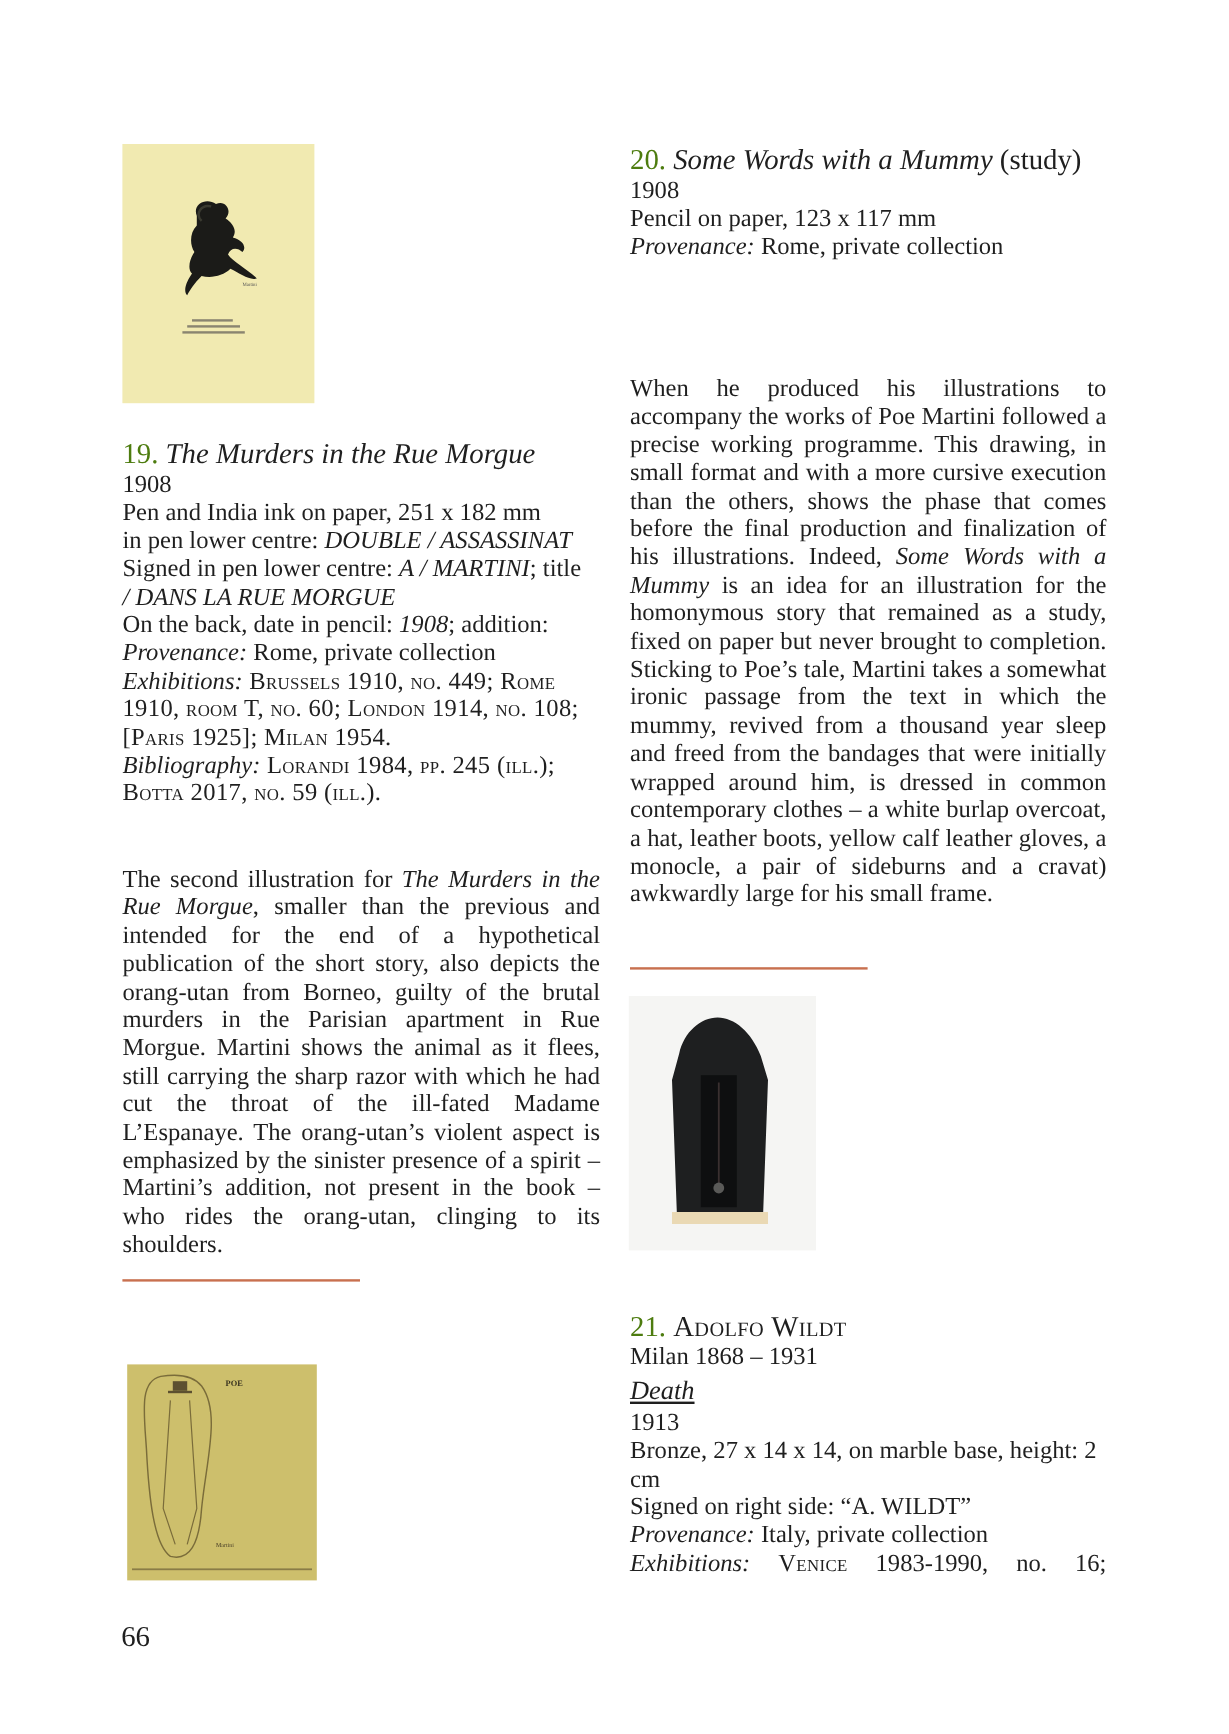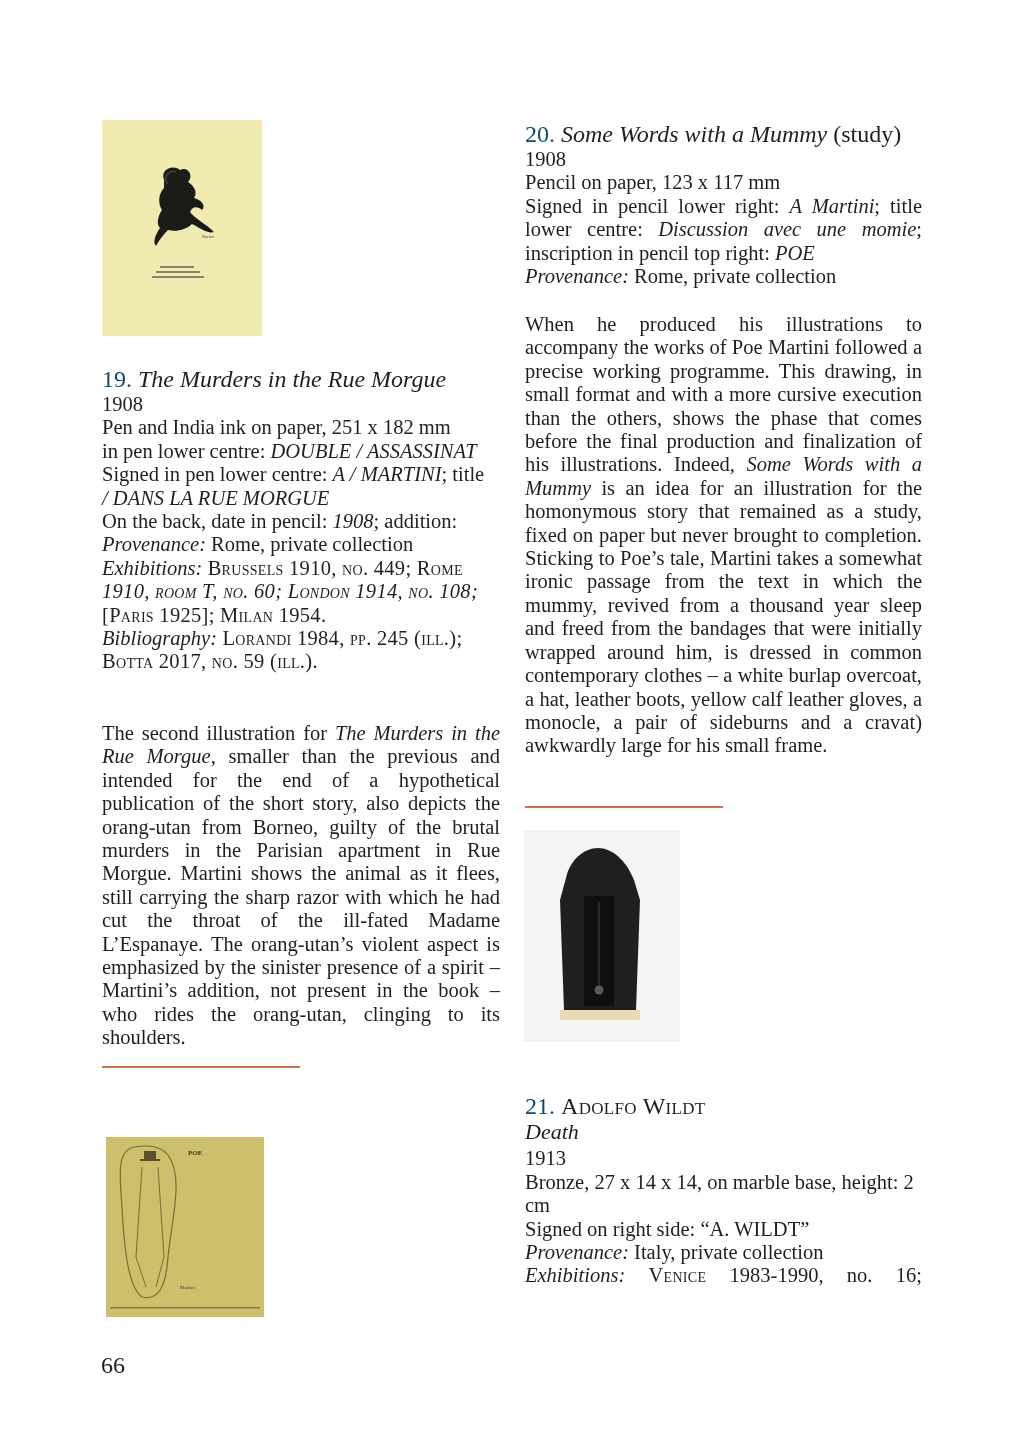--- a/index.html
+++ b/index.html
@@ -1,21 +1,21 @@
 <!DOCTYPE html>
 <html><head>
 <meta charset="utf-8">
 <style>
   html, body { margin: 0; padding: 0; background: #ffffff; }
   body { width: 1024px; height: 1445px; position: relative; overflow: hidden;
          font-family: "Liberation Serif", "DejaVu Serif", serif; color: #1f1f1f; }
   .abs { position: absolute; }
   .text { font-size: 20.5px; line-height: 23.4px; }
   .just { text-align: justify; }
-  .num { color: #0c4a6e; }
+  .num { color: #4d7c0f; }
   .title-line { font-size: 24px; line-height: 28px; white-space: nowrap; }
   .it { font-style: italic; }
   .sc { font-variant: small-caps; letter-spacing: 0.3px; }
   .rule { position: absolute; height: 2px; background: #c8704f; }
   .line { display: block; }
   .plate { position: absolute; }
   .pageno { font-size: 24px; text-align: right; }
 </style>
 </head>
 <body>
@@ -37,21 +37,21 @@
     <span class="it">The Murders in the Rue Morgue</span>
   </div>
   <span class="line">1908</span>
   <span class="line">Pen and India ink on paper, 251 x 182 mm</span>
   <span class="line" style="white-space:nowrap;"><span>in pen lower centre: </span><span class="it">DOUBLE / ASSASSINAT</span></span>
   <span class="line" style="white-space:nowrap;"><span>Signed in pen lower centre: </span><span class="it">A / MARTINI</span><span>; title</span></span>
   <span class="line it">/ DANS LA RUE MORGUE</span>
   <span class="line" style="white-space:nowrap;"><span>On the back, date in pencil: </span><span class="it">1908</span><span>; addition:</span></span>
   <span class="line"><span class="it">Provenance:</span><span> Rome, private collection</span></span>
   <span class="line" style="white-space:nowrap;"><span class="it">Exhibitions:</span><span class="sc"> Brussels 1910, no. 449; Rome</span></span>
-  <span class="line sc" style="white-space:nowrap;font-style:italic;">1910, room T, no. 60; London 1914, no. 108;</span>
+  <span class="line sc" style="white-space:nowrap;">1910, room T, no. 60; London 1914, no. 108;</span>
   <span class="line sc">[Paris 1925]; Milan 1954.</span>
   <span class="line" style="white-space:nowrap;"><span class="it">Bibliography:</span><span class="sc"> Lorandi 1984, pp. 245 (ill.);</span></span>
   <span class="line sc">Botta 2017, no. 59 (ill.).</span>
 </div>
 
 <div class="abs text just" style="left:102px; top:722px; width:398px;">
   <span>The second illustration for </span><span class="it">The Murders in the Rue Morgue</span><span>, smaller than the previous and intended for the end of a hypothetical publication of the short story, also depicts the orang-utan from Borneo, guilty of the brutal murders in the Parisian apartment in Rue Morgue. Martini shows the animal as it flees, still carrying the sharp razor with which he had cut the throat of the ill-fated Madame L’Espanaye. The orang-utan’s violent aspect is emphasized by the sinister presence of a spirit – Martini’s addition, not present in the book – who rides the orang-utan, clinging to its shoulders.</span>
 </div>
 
 <div class="rule" style="left:102px; top:1066px; width:198px;"></div>
@@ -68,21 +68,20 @@
   </svg>
 </div>
 
 <div class="abs text" style="left:525px; top:120px; width:397px;">
   <div class="title-line">
     <span class="num">20.</span>
     <span class="it">Some Words with a Mummy</span><span> (study)</span>
   </div>
   <span class="line">1908</span>
   <span class="line">Pencil on paper, 123 x 117 mm</span>
-  <div class="just"><span>Signed in pencil lower right: </span><span class="it">A Martini</span><span>; title lower centre: </span><span class="it">Discussion avec une momie</span><span>; inscription in pencil top right: </span><span class="it">POE</span></div>
   <span class="line"><span class="it">Provenance:</span><span> Rome, private collection</span></span>
 </div>
 
 <div class="abs text just" style="left:525px; top:313px; width:397px;">
   <span>When he produced his illustrations to accompany the works of Poe Martini followed a precise working programme. This drawing, in small format and with a more cursive execution than the others, shows the phase that comes before the final production and finalization of his illustrations. Indeed, </span><span class="it">Some Words with a Mummy</span><span> is an idea for an illustration for the homonymous story that remained as a study, fixed on paper but never brought to completion. Sticking to Poe’s tale, Martini takes a somewhat ironic passage from the text in which the mummy, revived from a thousand year sleep and freed from the bandages that were initially wrapped around him, is dressed in common contemporary clothes – a white burlap overcoat, a hat, leather boots, yellow calf leather gloves, a monocle, a pair of sideburns and a cravat) awkwardly large for his small frame.</span>
 </div>
 
 <div class="rule" style="left:525px; top:806px; width:198px;"></div>
 
 <div class="plate" style="left:524px; top:830px; width:156px; height:212px; background:#f5f5f3;">
@@ -93,21 +92,22 @@
     <circle cx="75" cy="160" r="4.5" fill="#5a5a58"></circle>
     <rect x="36" y="180" width="80" height="10" fill="#ead9b4"></rect>
   </svg>
 </div>
 
 <div class="abs text" style="left:525px; top:1092px; width:397px;">
   <div class="title-line">
     <span class="num">21.</span>
     <span class="sc">Adolfo Wildt</span>
   </div>
-  <span class="line it" style="font-size:22px; margin-bottom:4px;">Death</span>
+  <span class="line" style="margin-bottom:4px;">Milan 1868 – 1931</span>
+  <span class="line it" style="font-size:22px; margin-bottom:4px;text-decoration:underline;">Death</span>
   <span class="line">1913</span>
   <div>Bronze, 27 x 14 x 14, on marble base, height: 2 cm</div>
   <span class="line">Signed on right side: “A. WILDT”</span>
   <span class="line"><span class="it">Provenance:</span><span> Italy, private collection</span></span>
   <span class="line" style="display:flex; justify-content:space-between;">
     <span class="it">Exhibitions:</span>
     <span class="sc">Venice</span>
     <span>1983-1990,</span>
       <span>no.</span>
       <span>16;</span>

